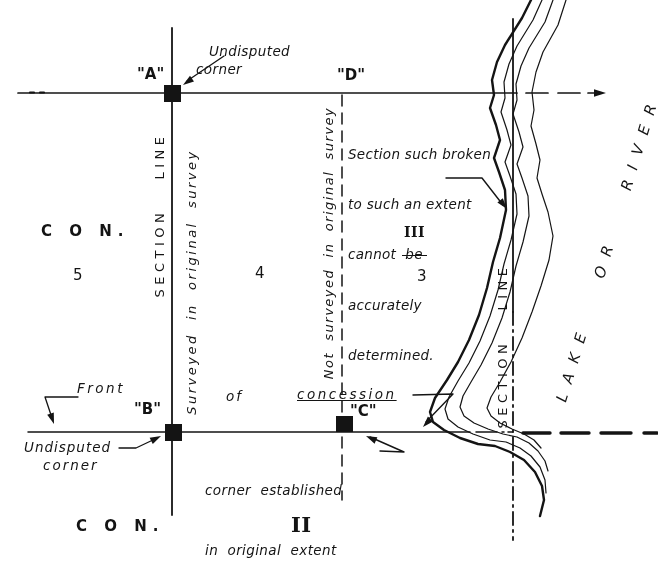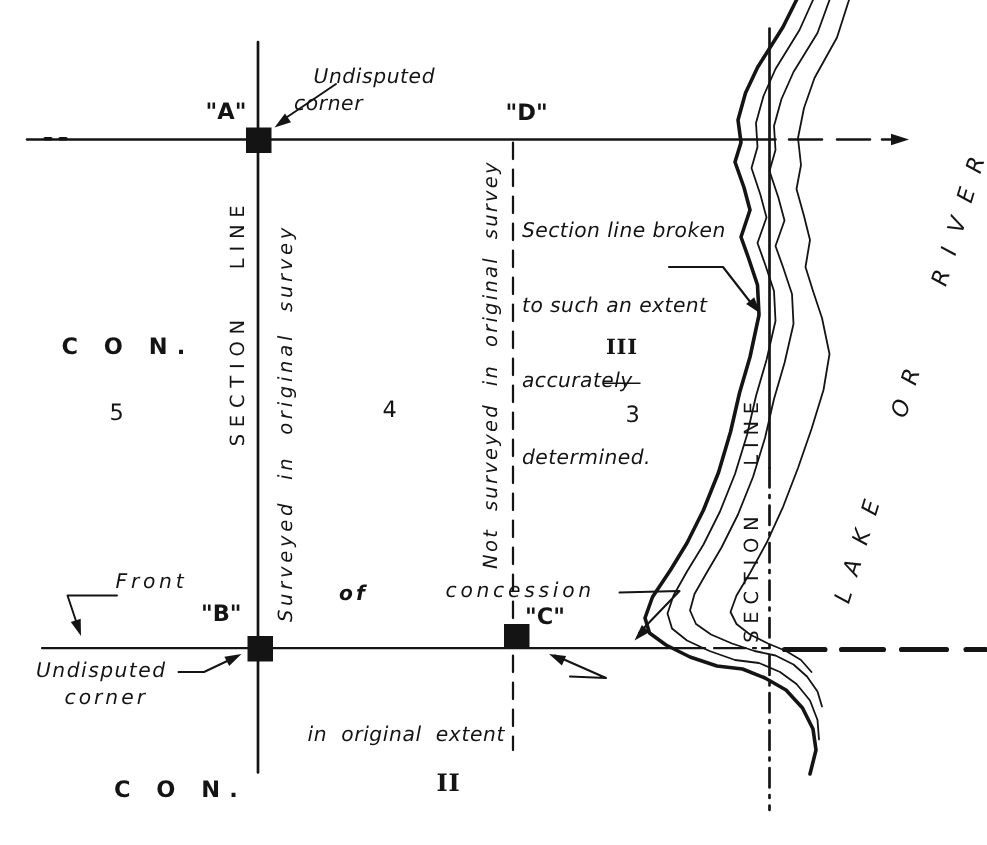--- a/index.html
+++ b/index.html
@@ -7,21 +7,21 @@
     position:relative;width:658px;height:563px;background:#ffffff;
     font-family:"DejaVu Sans",sans-serif;color:#141414;overflow:hidden;
   }
   #stage svg{position:absolute;left:0;top:0;}
   .t{position:absolute;font:italic 13.5px "DejaVu Sans",sans-serif;white-space:pre;letter-spacing:.4px;}
   .plain{position:absolute;font:bold 15px "DejaVu Sans",sans-serif;white-space:pre;}
   .num{position:absolute;font:15px "DejaVu Sans",sans-serif;}
   .con{position:absolute;font:bold 15px "DejaVu Sans",sans-serif;letter-spacing:6px;white-space:pre;}
   .roman{position:absolute;font:bold 14px "DejaVu Serif",serif;letter-spacing:.5px;}
   .roman.u{border-bottom:1.6px solid #141414;padding:0 2px 15px 2px;}
-  .roman.big{font-size:16px;text-align:center;}
+  .roman.big{font-size:21px;text-align:center;}
   .vtext{position:absolute;white-space:pre;transform:translate(-50%,-50%) rotate(-90deg);}
   .secline{font:13px "DejaVu Sans",sans-serif;letter-spacing:4.5px;word-spacing:6px;}
   .surv{font:italic 13px "DejaVu Sans",sans-serif;letter-spacing:2.5px;}
   .lake{position:absolute;white-space:pre;transform:translate(-50%,-50%) rotate(-73deg);
         font:italic 15px "DejaVu Sans",sans-serif;letter-spacing:11px;word-spacing:8px;}
   .note{position:absolute;left:348px;top:112px;font:italic 13.5px "DejaVu Sans",sans-serif;
         line-height:16.8px;white-space:pre;letter-spacing:.3px;}
   .est{line-height:20px;}
 </style>
 </head>
@@ -76,42 +76,44 @@
 
   <div class="plain" style="left:137px;top:65px;">"A"</div>
   <div class="plain" style="left:337px;top:66px;">"D"</div>
   <div class="plain" style="left:134px;top:400px;">"B"</div>
   <div class="plain" style="left:350px;top:402px;">"C"</div>
 
   <div class="t" style="left:209px;top:43px;">Undisputed</div>
   <div class="t" style="left:196px;top:61px;">corner</div>
 
   <div class="note">
-    <div>Section line broken</div>
+    <div>Section such broken</div>
     <div>to such an extent</div>
+    <div>cannot  be</div>
     <div>accurately</div>
     <div>determined.</div>
   </div>
   <div class="roman u" style="left:402px;top:224px;">III</div>
 
   <div class="con" style="left:41px;top:222px;">C O N.</div>
   <div class="num" style="left:73px;top:266px;">5</div>
   <div class="num" style="left:255px;top:264px;">4</div>
   <div class="num" style="left:417px;top:267px;">3</div>
   <div class="con" style="left:76px;top:517px;">C O N.</div>
   <div class="roman big" style="left:291px;top:512px;">II</div>
 
   <div class="t" style="left:77px;top:380px;letter-spacing:2.5px;">Front</div>
-  <div class="t" style="left:226px;top:388px;letter-spacing:2px;font-weight:bold;">of</div>
-  <div class="t" style="left:297px;top:386px;letter-spacing:2.5px;">concession</div>
+  <div class="t" style="left:226px;top:388px;letter-spacing:2px;">of</div>
+  <div class="t" style="left:297px;top:386px;letter-spacing:2.5px;text-decoration:underline;">concession</div>
 
   <div class="t" style="left:24px;top:439px;letter-spacing:1px;">Undisputed</div>
   <div class="t" style="left:43px;top:457px;letter-spacing:2px;">corner</div>
 
   <div class="t est" style="left:205px;top:440px;">
+    <div>corner  established</div>
     <div>in  original  extent</div>
     
   </div>
 
   <div class="vtext secline" style="left:159px;top:215px;">SECTION  LINE</div>
   <div class="vtext surv" style="left:191px;top:282px;">Surveyed  in  original  survey</div>
   <div class="vtext surv" style="left:328px;top:243px;letter-spacing:1.5px;">Not  surveyed  in  original  survey</div>
   <div class="vtext secline" style="left:502px;top:346px;">SECTION  LINE</div>
 
   <div class="lake" style="left:608px;top:248px;">LAKE  OR  RIVER</div>

